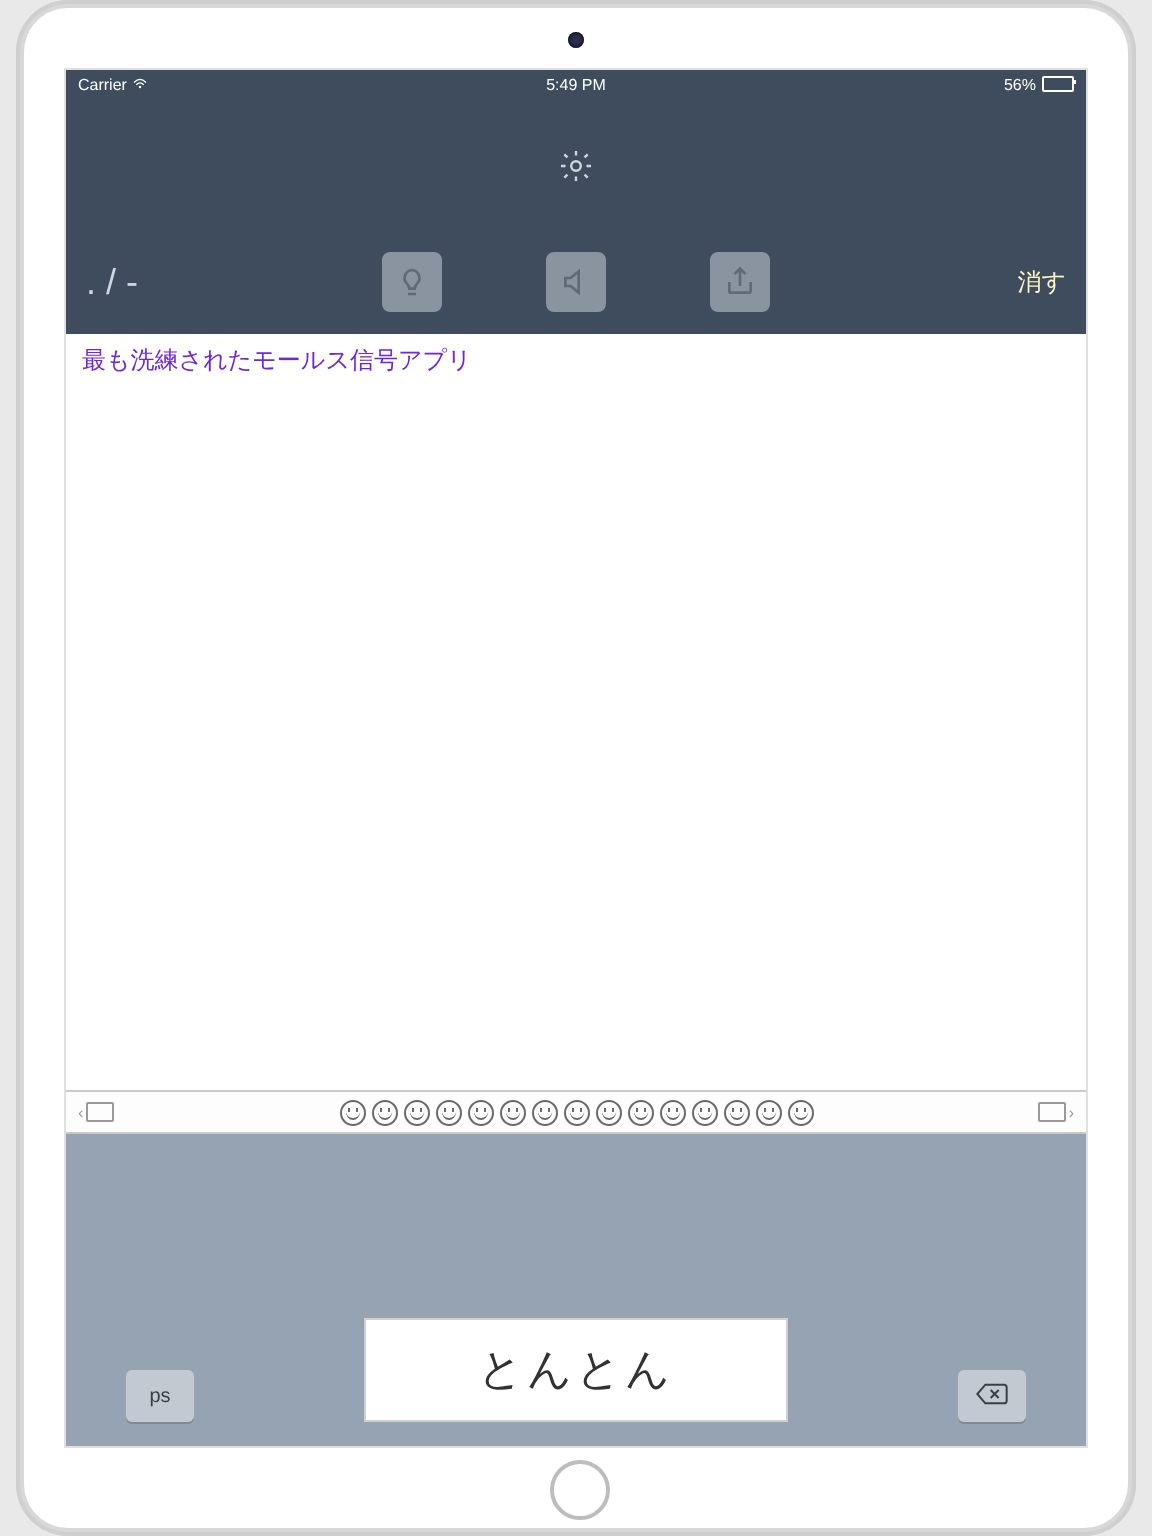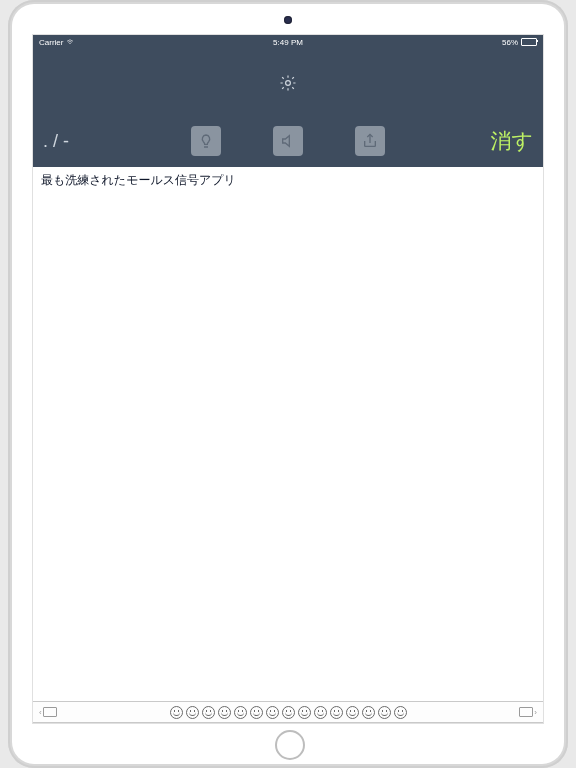--- a/index.html
+++ b/index.html
@@ -21,23 +21,23 @@
   .battery-fill{background:#fff;height:100%;width:100%}
   
   .header{background:#3e4c5e;color:#cfd6de;flex:0 0 auto}
   .header-row1{height:72px;display:flex;align-items:center;justify-content:center}
   .gear-icon{width:18px;height:18px;color:#cfd6de}
   .header-row2{height:40px;display:flex;align-items:center;position:relative;padding:0 10px 6px}
   .morse-label{font-size:18px;color:#cfd6de}
   .center-buttons{position:absolute;left:50%;transform:translateX(-50%);display:flex;gap:52px}
   .sq-btn{width:30px;height:30px;border-radius:4px;background:#8a94a0;display:flex;align-items:center;justify-content:center;color:#5f6a78}
   .sq-btn svg{width:16px;height:16px}
-  .clear-btn{margin-left:auto;color:#bef264;font-size:21px}
-  
-  .textarea{flex:1 1 auto;background:#fff;padding:6px 8px;font-size:12px;color:#0f172a;line-height:1.3;overflow:hidden}
+  .clear-btn{margin-left:auto;color:#fef9c3;font-size:12px}
+  
+  .textarea{flex:1 1 auto;background:#fff;padding:6px 8px;font-size:12px;color:#6d28d9;line-height:1.3;overflow:hidden}
   
   .emoji-strip{height:20px;border-top:1px solid #c9c9c9;border-bottom:1px solid #c9c9c9;background:#fdfdfd;display:flex;align-items:center;justify-content:center;position:relative;font-size:9px;color:#6a6a6a}
   .emoji-strip .kbd-left,.emoji-strip .kbd-right{position:absolute;top:50%;transform:translateY(-50%);display:flex;align-items:center;gap:1px;color:#9a9a9a}
   .emoji-strip .kbd-left{left:6px}
   .emoji-strip .kbd-right{right:6px}
   .emoji-row{display:flex;gap:3px}
   .face{width:11px;height:11px;border:1px solid #6a6a6a;border-radius:50%;position:relative}
   .face::before,.face::after{content:"";position:absolute;background:#6a6a6a;width:1px;height:2px;top:3px}
   .face::before{left:3px}.face::after{right:3px}
   .face .mouth{position:absolute;left:2px;right:2px;bottom:2px;height:3px;border-top:1px solid #6a6a6a;border-radius:50%/100% 100% 0 0;transform:scaleY(-1)}
@@ -170,16 +170,32 @@
             <div class="face">
               <div class="mouth"></div>
             </div>
           </div>
         <div class="kbd-right">
           <span class="kbd-ico"></span>
           <span class="chev">›</span>
         </div>
       </div>
 
+      <div class="keyboard">
+        <div class="tap-btn">
+          <span>とんとん</span>
+        </div>
+        <div class="kb-small kb-ps">
+          <span>ps</span>
+        </div>
+        <div class="kb-small kb-del">
+          <span>
+            <svg viewBox="0 0 24 16" fill="none" stroke="#3a3f46" stroke-width="1.5">
+                <path d="M7 1h14a2 2 0 0 1 2 2v10a2 2 0 0 1-2 2H7l-6-7 6-7z"></path>
+                <path d="M11 5l6 6M17 5l-6 6"></path>
+              </svg>
+          </span>
+        </div>
+      </div>
 
     </div>
   </div>
 </div>
 
 </body></html>

